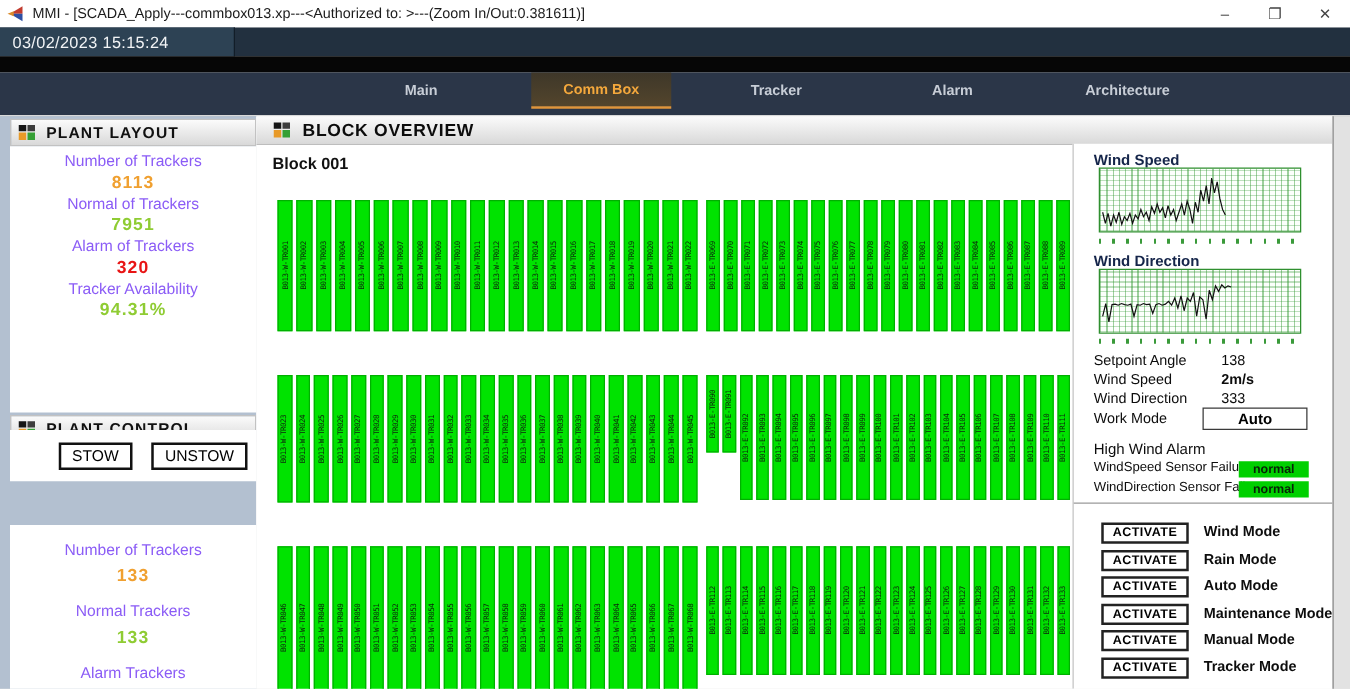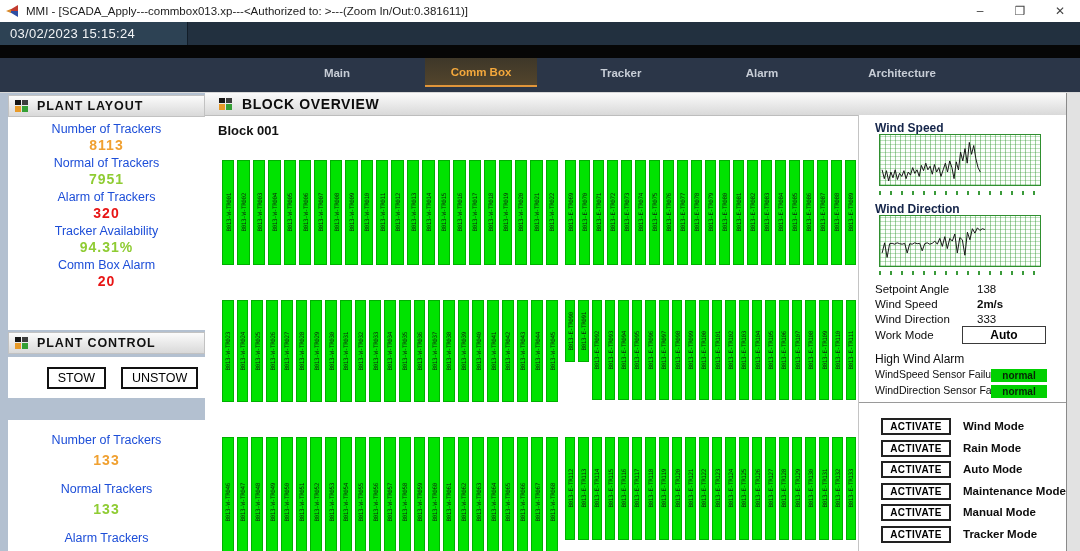--- a/index.html
+++ b/index.html
@@ -43,21 +43,21 @@
     letter-spacing:.9px; margin-left:9px; }
   .grid-icon { width:13px; height:12px; display:grid;
     grid-template-columns:6px 6px; grid-template-rows:5px 6px; gap:1px; }
   .grid-icon i { display:block; }
   .grid-icon i:nth-child(1){ background:#161616; }
   .grid-icon i:nth-child(2){ background:#3d3d3d; }
   .grid-icon i:nth-child(3){ background:#e89a28; }
   .grid-icon i:nth-child(4){ background:#35a035; }
   .sec-body { position:absolute; left:8px; width:197px; background:#fff; }
   .stat { text-align:center; margin-top:1px; }
-  .stat .lb { font-size:12.5px; color:#1d4ed8; line-height:16px;text-align:center; }
+  .stat .lb { font-size:12.5px; color:#8b5cf6; line-height:16px;text-align:center; }
   .stat .vl { font-size:14px; font-weight:bold; letter-spacing:1px; line-height:17px; }
   .stat.wide { margin-top:12px; }
   .stat.wide .vl { margin-top:4px; }
   #pc-body { display:flex; align-items:center; justify-content:center; gap:15px; }
   .ctl-btn { background:#fff; border:2px solid #111; font-size:12.5px;
     font-weight:500; padding:2px 9px; cursor:pointer;
     font-family:"Liberation Sans",sans-serif; }
 
   
   #main { position:absolute; left:205px; top:93px; width:861px; height:458px;
@@ -163,36 +163,32 @@
         <div class="vl" style="color: rgb(143, 204, 51);">7951</div>
       </div>
       <div class="stat">
         <div class="lb">Alarm of Trackers</div>
         <div class="vl" style="color: rgb(232, 21, 21);">320</div>
       </div>
       <div class="stat">
         <div class="lb">Tracker Availability</div>
         <div class="vl" style="color: rgb(143, 204, 51);">94.31%</div>
       </div>
-      <div class="stat">
-        <div class="lb">Comm Box Alarm</div>
-        <div class="vl" style="color: rgb(232, 21, 21);">20</div>
-      </div>
     </div>
 
   <div class="sec-header" style="top:239px;">
     <span class="grid-icon">
         <i></i>
         <i></i>
         <i></i>
         <i></i>
       </span>
     <span class="txt">PLANT CONTROL</span>
   </div>
-  <div class="sec-body" id="pc-body" style="top:264px; height:41px;padding-left:32px;">
+  <div class="sec-body" id="pc-body" style="top:251px; height:41px;padding-left:32px;">
       <button class="ctl-btn">STOW</button>
       <button class="ctl-btn">UNSTOW</button>
     </div>
 
   <div class="sec-body" id="bs-body" style="top:327px; height:131px;">
       <div class="stat wide">
         <div class="lb">Number of Trackers</div>
         <div class="vl" style="color: rgb(240, 160, 48);">133</div>
       </div>
       <div class="stat wide">

